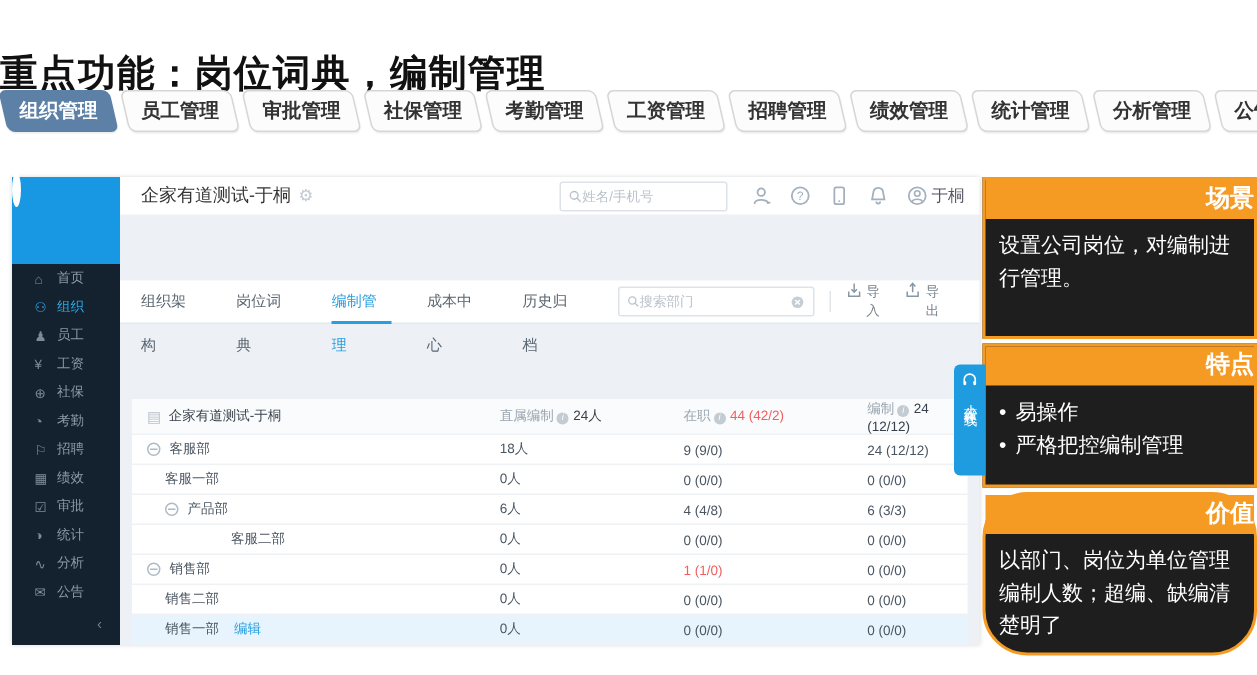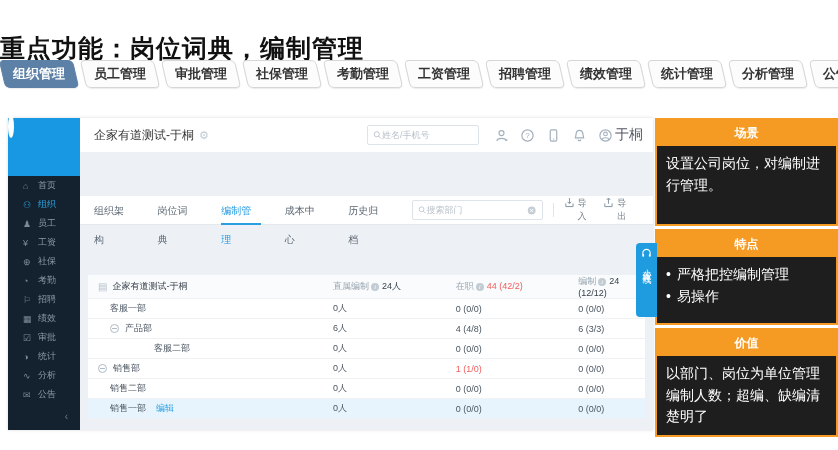--- a/index.html
+++ b/index.html
@@ -29,21 +29,21 @@
   .app-main{flex:1;display:flex;flex-direction:column;min-width:0;gap:43px;}
   .app-topbar{height:34px;background:#fff;display:flex;align-items:center;padding:0 10px 0 14px;}
   .company{font-size:12px;color:#333;}
   .gear{margin-left:5px;font-size:11px;color:#c2cad2;cursor:pointer;}
   .tb-spacer{flex:1;}
   .search-box{display:flex;align-items:center;border:1px solid #dde3e8;border-radius:2px;background:#fff;height:20px;padding:0 5px;width:112px;}
   .search-box input{border:0;outline:0;width:100%;font-size:9px;color:#555;background:transparent;font-family:"Liberation Sans",sans-serif;}
   .search-box input::placeholder{color:#b9c2cb;}
   .tb-icons{display:flex;align-items:center;gap:13px;margin-left:16px;}
   .tb-icons svg{display:block;cursor:pointer;}
-  .avatar{display:flex;align-items:center;gap:3px;font-size:14px;color:#556;cursor:pointer;justify-content:center;}
+  .avatar{display:flex;align-items:center;gap:3px;font-size:11px;color:#556;cursor:pointer;justify-content:center;}
 
   .navrow{height:30px;background:#fff;border-top:1px solid #eef1f4;border-bottom:1px solid #e4e9ee;display:flex;align-items:center;padding:0 10px 0 14px;}
   .ntab{font-size:10px;color:#5a6672;margin-right:24px;height:29px;line-height:29px;cursor:pointer;}
   .ntab.active{color:#2a9fe0;border-bottom:2px solid #2a9fe0;}
   .nav-spacer{flex:1;}
   .dept-search{width:132px;}
   .v-div{width:1px;height:14px;background:#e0e5ea;margin:0 10px;}
   .tool-btn{display:flex;gap:3px;font-size:9px;color:#76828e;cursor:pointer;margin-right:8px;}
 
   .table{margin:7px 8px 0;}
@@ -59,22 +59,22 @@
   .lbl{color:#9aa5b0;}
   .idot{display:inline-block;width:8px;height:8px;line-height:8px;border-radius:50%;background:#c3cbd3;color:#fff;font-size:6px;text-align:center;margin:0 3px 0 2px;font-style:italic;}
   .red{color:#f25e5e;}
   .edit-link{color:#2a9fe0;margin-left:10px;cursor:pointer;}
 
   .chat-tab{position:absolute;left:636px;top:243px;width:21px;height:74px;background:#1f9ce0;border-radius:4px 0 0 4px;color:#fff;display:flex;flex-direction:column;align-items:center;padding-top:5px;cursor:pointer;z-index:5;}
   .chat-tab .ct-label{writing-mode:vertical-rl;font-size:9px;letter-spacing:2px;margin-top:3px;}
 
   .info-panel{position:absolute;left:655px;top:118px;width:183px;height:312px;display:flex;flex-direction:column;}
   .ip-sec{border:2px solid #f59a23;margin-bottom:3px;background:#1e1e1e;}
-  .ip-sec:last-child{margin-bottom:16px;flex:1;}
-  .ip-head{background:#f59a23;color:#fff;font-size:12px;font-weight:bold;text-align:center;height:26px;line-height:26px;}
+  .ip-sec:last-child{margin-bottom:16px;flex:1;border-radius:30px;}
+  .ip-head{background:#f59a23;color:#fff;font-size:16px;font-weight:bold;text-align:right;height:26px;line-height:26px;}
   .ip-body{color:#fff;font-size:14px;line-height:1.55;padding:7px 9px;}
   .ip-body.s1{height:78px;}
   .ip-body.s2{height:66px;}
   .bullet{position:relative;padding-left:11px;}
   .bullet::before{content:"•";position:absolute;left:0;}
 </style>
 </head>
 <body>
 
 <div class="canvas">
@@ -235,20 +235,29 @@
           <div class="tname lvl1">
               <span class="bld">▤</span>
               <span>企家有道测试-于桐</span>
             </div>
           <div class="c1"><span class="lbl">直属编制</span><span class="idot">i</span><span>24人</span></div>
           <div class="c2"><span class="lbl">在职</span><span class="idot">i</span><span class="red">44 (42/2)</span></div>
           <div class="c3"><span class="lbl">编制</span><span class="idot">i</span><span>24 (12/12)</span></div>
         </div>
 
         <div class="trow">
+          <div class="tname lvl1">
+              <span class="exp"></span>
+              <span>客服部</span>
+            </div>
+          <div class="c1">18人</div>
+          <div class="c2">9 (9/0)</div>
+          <div class="c3">24 (12/12)</div>
+        </div>
+        <div class="trow">
           <div class="tname lvl2">
               <span>客服一部</span>
             </div>
           <div class="c1">0人</div>
           <div class="c2">0 (0/0)</div>
           <div class="c3">0 (0/0)</div>
         </div>
         <div class="trow">
           <div class="tname lvl2">
               <span class="exp"></span>
@@ -307,22 +316,22 @@
   </div>
 
   <aside class="info-panel">
     <section class="ip-sec">
       <div class="ip-head">场景</div>
       <div class="ip-body s1">设置公司岗位，对编制进行管理。</div>
     </section>
     <section class="ip-sec">
       <div class="ip-head">特点</div>
       <div class="ip-body s2">
+        <div class="bullet">易操作</div>
         <div class="bullet">严格把控编制管理</div>
-        <div class="bullet">易操作</div>
       </div>
     </section>
     <section class="ip-sec">
       <div class="ip-head">价值</div>
       <div class="ip-body">以部门、岗位为单位管理编制人数；超编、缺编清楚明了</div>
     </section>
   </aside>
 
 </div>
 

